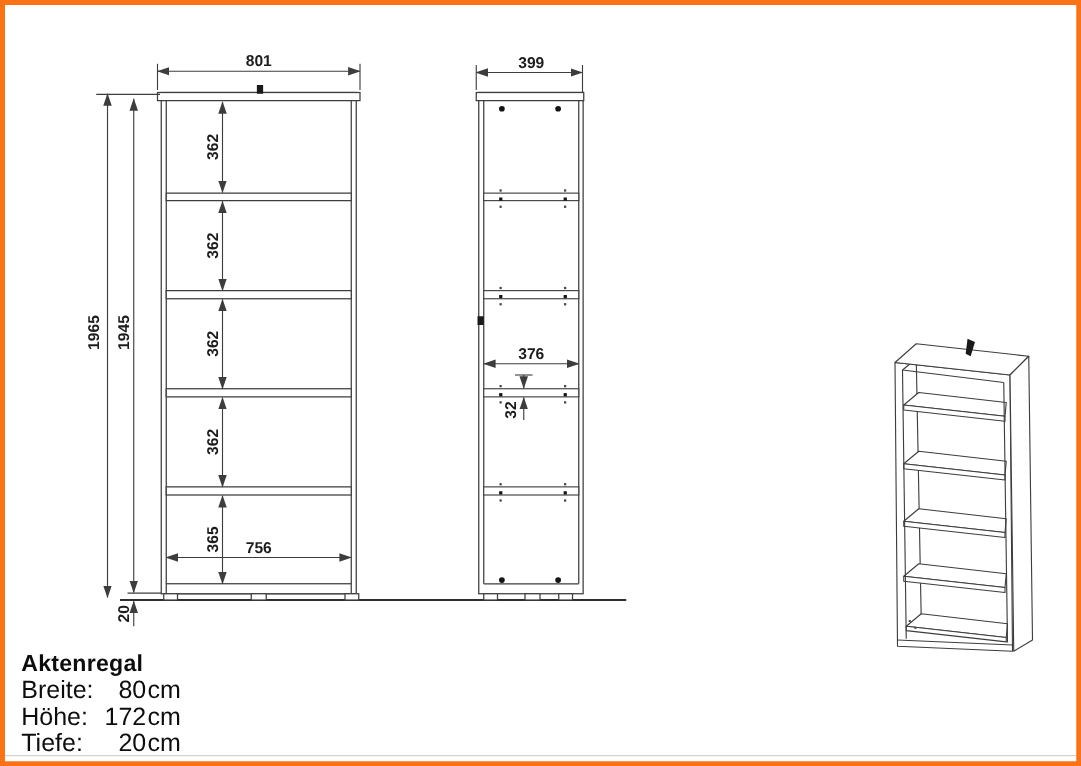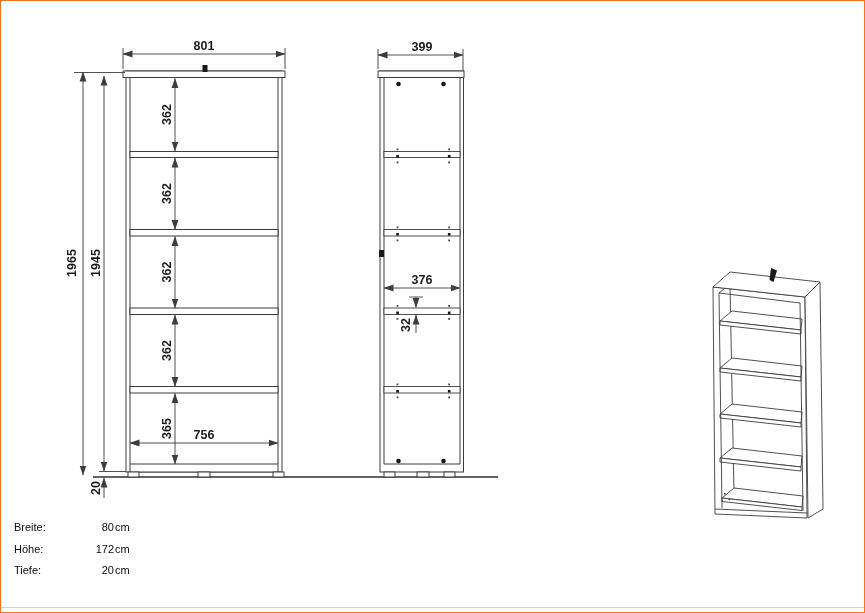--- a/index.html
+++ b/index.html
@@ -1,38 +1,38 @@
 <!DOCTYPE html>
 <html><head>
 <meta charset="utf-8">
 <style>
   html,body{margin:0;padding:0;background:#e8e8e8;}
   .page{
     position:relative;
     width:865px;height:613px;
     background:#ffffff;
-    border:1px solid #f97316;
+    border:4px solid #f97316;
     box-sizing:border-box;
     overflow:hidden;
     font-family:"Liberation Sans", sans-serif;
   }
   svg{position:absolute;left:0;top:0;}
   .ln{stroke:#3d3d3d;stroke-width:1;fill:none;}
   .lnthin{stroke:#3d3d3d;stroke-width:0.9;fill:none;}
   .fw{fill:#ffffff;stroke:#3d3d3d;stroke-width:1;}
   .fwt{fill:#ffffff;stroke:#3d3d3d;stroke-width:0.9;}
   .solid{fill:#1a1a1a;stroke:none;}
   .dim{stroke:#3d3d3d;stroke-width:0.9;fill:none;}
   .ground{stroke:#2f2f2f;stroke-width:1.5;fill:none;}
   .dt{font:700 12.5px "Liberation Sans",sans-serif;fill:#1c1c1c;}
   .dot{fill:#474747;stroke:none;}
   .dotd{fill:#141414;stroke:none;}
   .title-block{position:absolute;left:13px;top:516px;color:#0d0d0d;}
   .tb-title{font-size:18.5px;font-weight:700;line-height:22px;letter-spacing:.2px;}
-  .tb-row{display:flex;font-size:11px;line-height:21.5px;}
+  .tb-row{display:flex;font-size:20px;line-height:21.5px;}
   .tb-label{width:60px;}
   .tb-value{width:40px;text-align:right;margin-right:1px;}
   .bottom-rule{position:absolute;left:0;right:0;bottom:4px;height:1px;background:#d2d2d2;}
 </style>
 </head>
 <body>
 
 <div class="page">
 
 <svg width="865" height="613" viewBox="0 0 865 613">
@@ -219,20 +219,21 @@
     <line class="lnthin" x1="714" y1="508" x2="806" y2="512"></line>
 
     <polygon class="solid" points="770,267 776,269.5 772.5,281 768.5,279"></polygon>
 
     <rect class="dot" x="723" y="492" width="1.6" height="1.6"></rect>
     <rect class="dot" x="727.5" y="497.5" width="1.6" height="1.6"></rect>
   </g>
 </svg>
 
 <div class="title-block">
+  <div class="tb-title">Aktenregal</div>
   <div class="tb-row">
     <span class="tb-label">Breite:</span>
     <span class="tb-value">80</span>
     <span class="tb-unit">cm</span>
   </div>
   <div class="tb-row">
     <span class="tb-label">Höhe:</span>
     <span class="tb-value">172</span>
     <span class="tb-unit">cm</span>
   </div>

